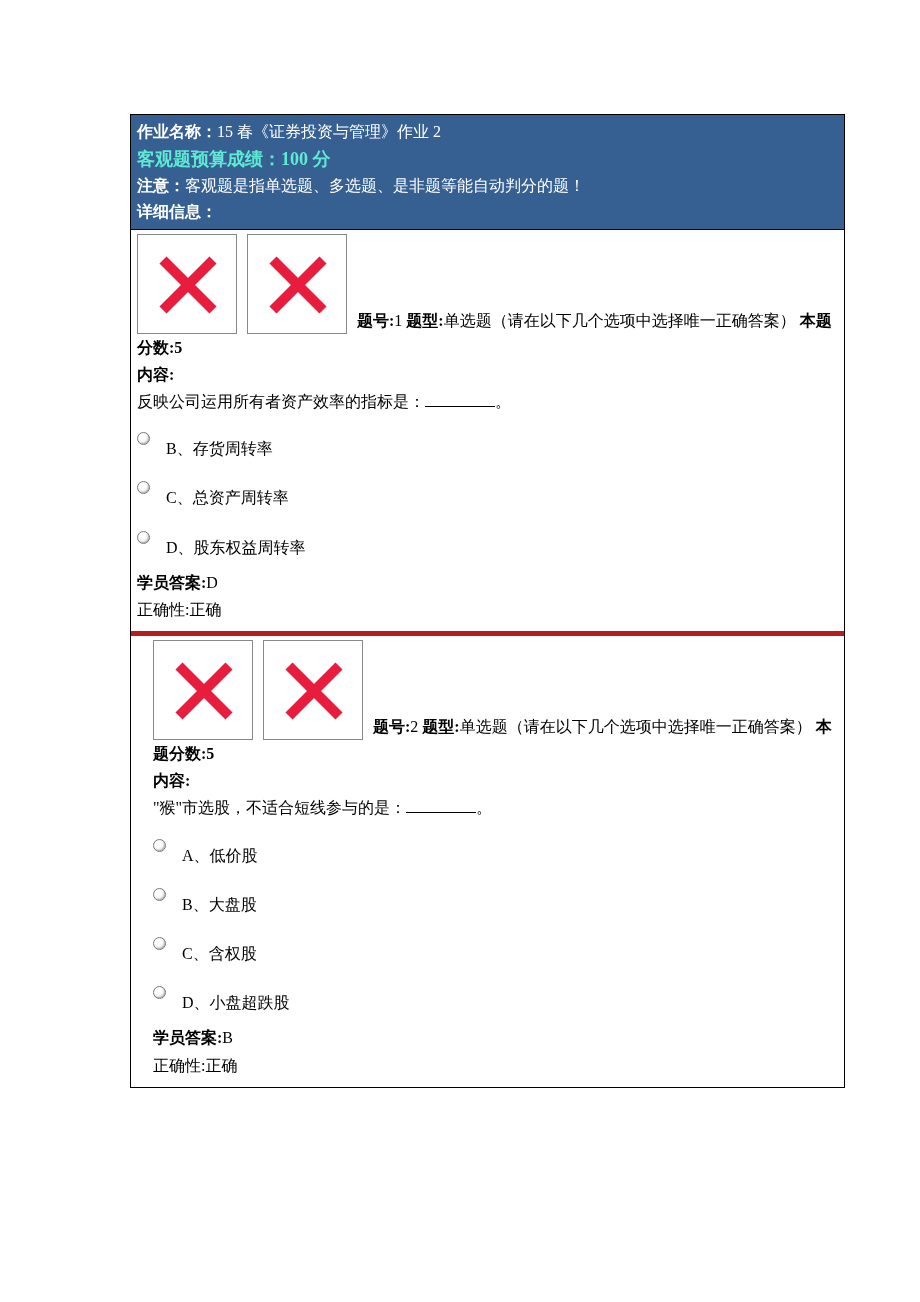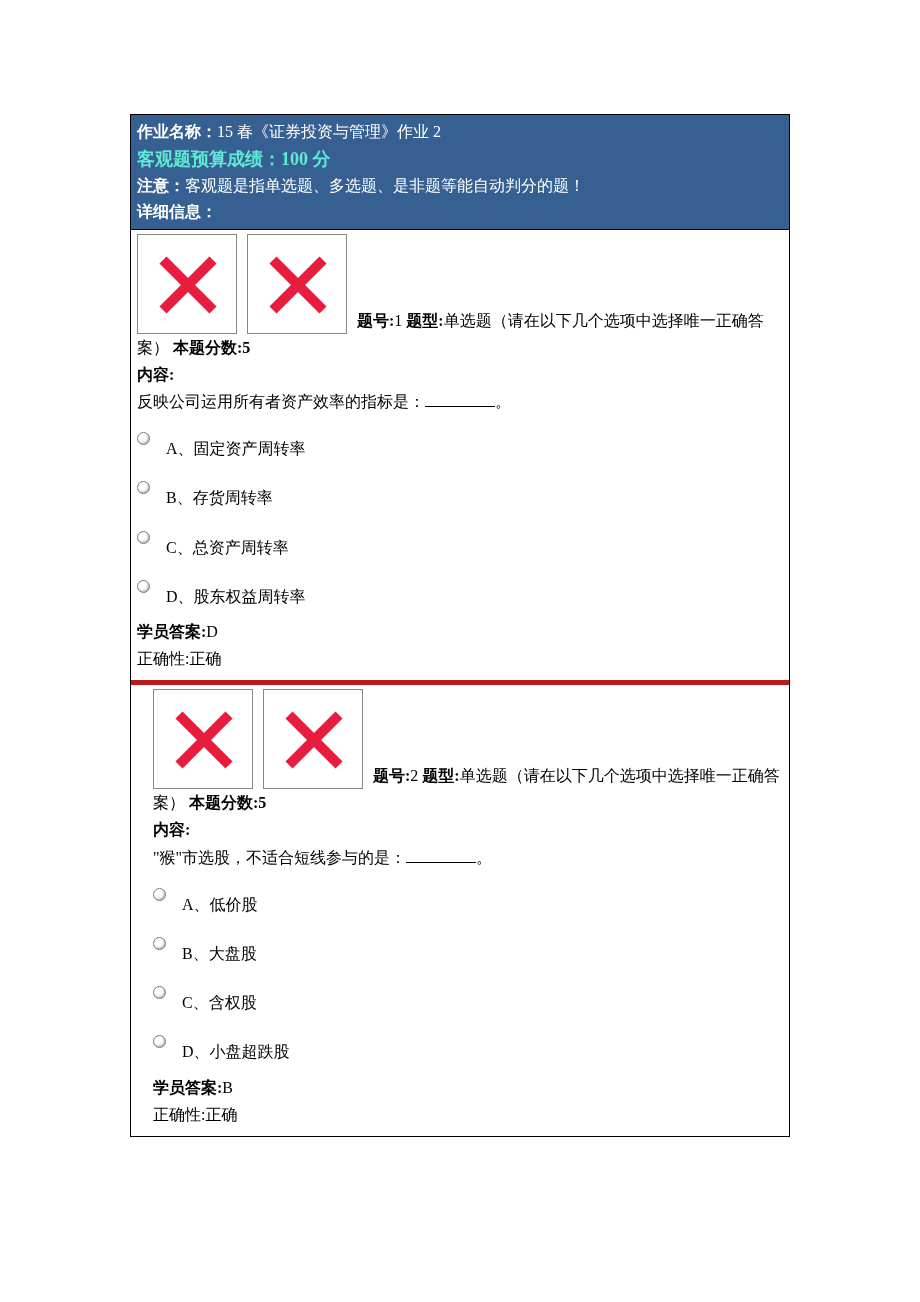--- a/index.html
+++ b/index.html
@@ -4,21 +4,21 @@
   <style>
     * { margin: 0; padding: 0; box-sizing: border-box; }
     body {
       font-family: "SimSun", "宋体", serif;
       font-size: 16px;
       color: #000;
       background: #fff;
       padding: 114px 130px;
     }
     .page {
-      width: 660px;
+      width: 715px;
       border: 1px solid #000;
     }
     .header {
       background: #376092;
       color: #fff;
       border-bottom: 1px solid #000;
       padding: 4px 6px;
       line-height: 1.6;
     }
     .header .title-label { font-weight: bold; }
@@ -109,24 +109,20 @@
           </svg>
       </span>
     </span><span class="meta-line"><span class="label">题号:</span><span>1</span> <span class="label">题型:</span><span>单选题（请在以下几个选项中选择唯一正确答案）</span> <span class="score-bold"><span>本题分数:</span><span>5</span></span></span>
     <span class="content-label">内容:</span>
     <div>
       <span>反映公司运用所有者资产效率的指标是：</span><span class="blank"></span><span>。</span>
     </div>
     <div class="options">
       <div class="option-row">
           <span class="radio"></span>
-          <span class="option-text">A、固定资产周转率</span>
-        </div>
-      <div class="option-row">
-          <span class="radio"></span>
           <span class="option-text">B、存货周转率</span>
         </div>
       <div class="option-row">
           <span class="radio"></span>
           <span class="option-text">C、总资产周转率</span>
         </div>
       <div class="option-row">
           <span class="radio"></span>
           <span class="option-text">D、股东权益周转率</span>
         </div>

